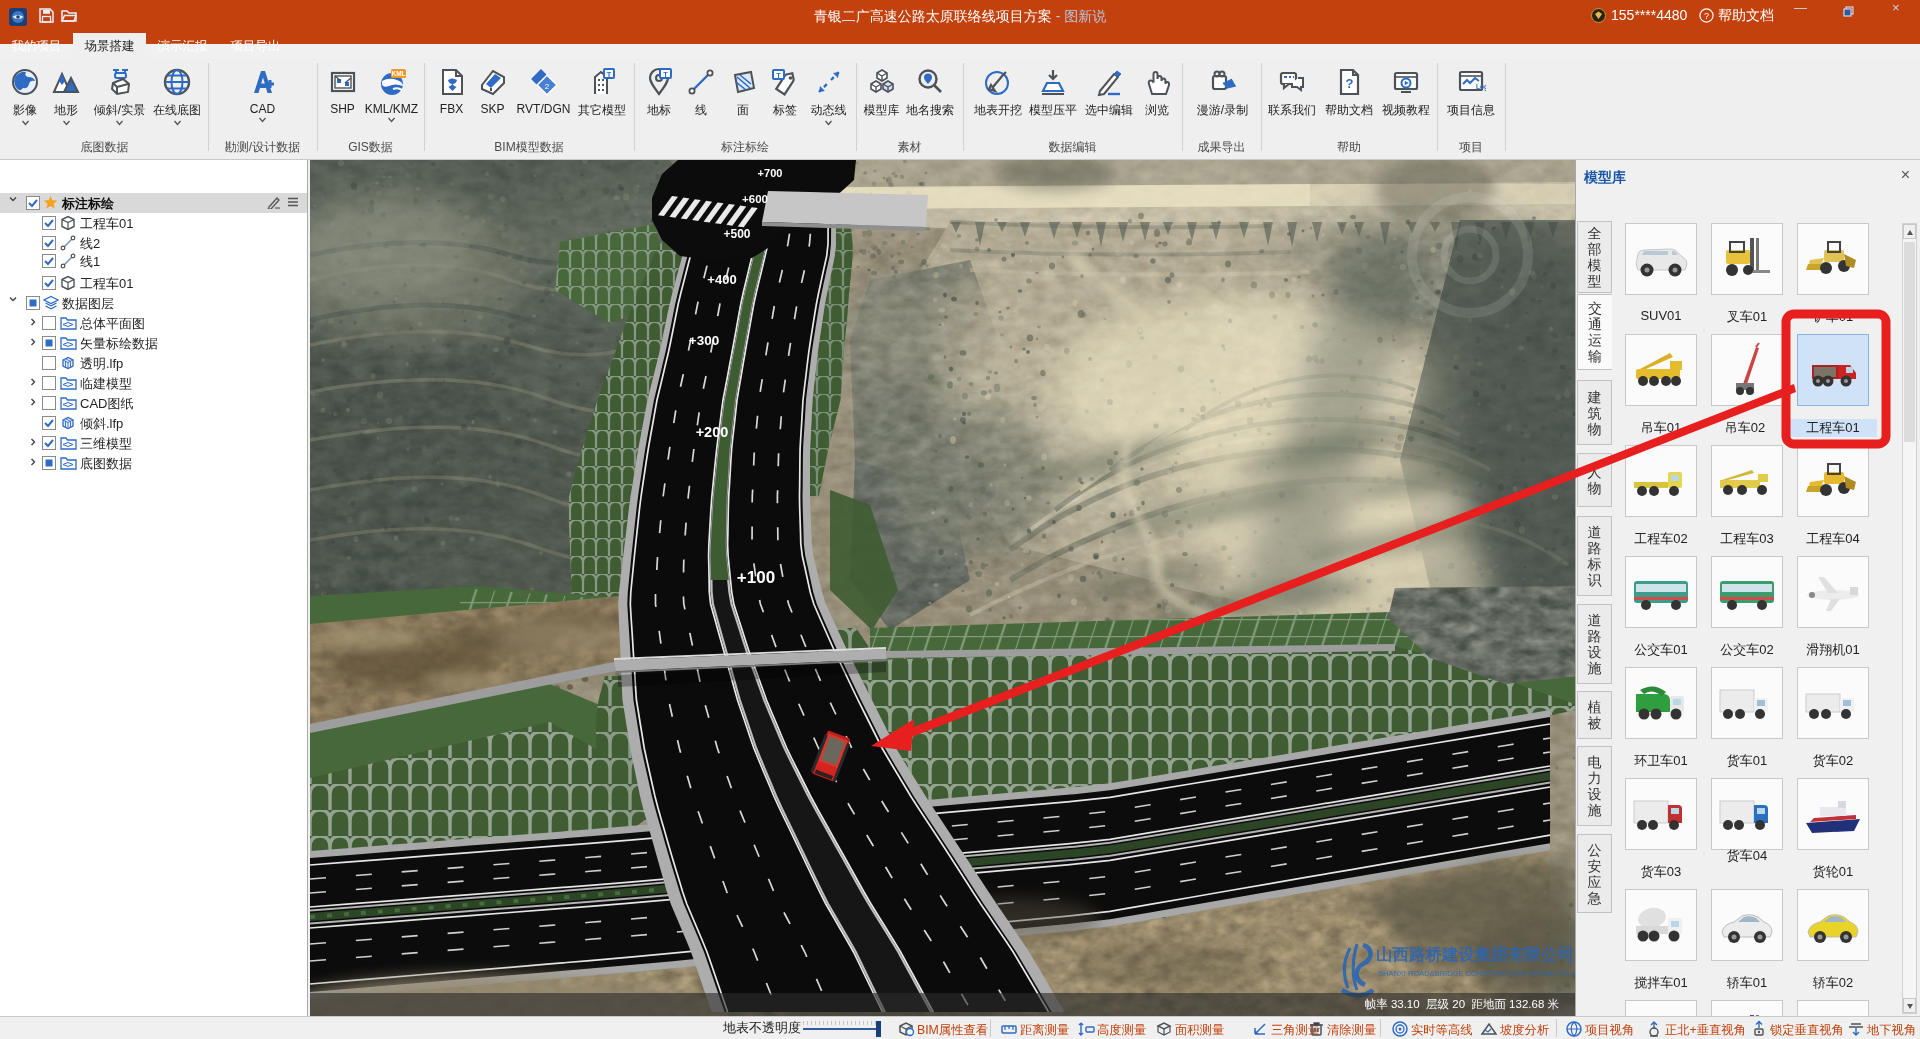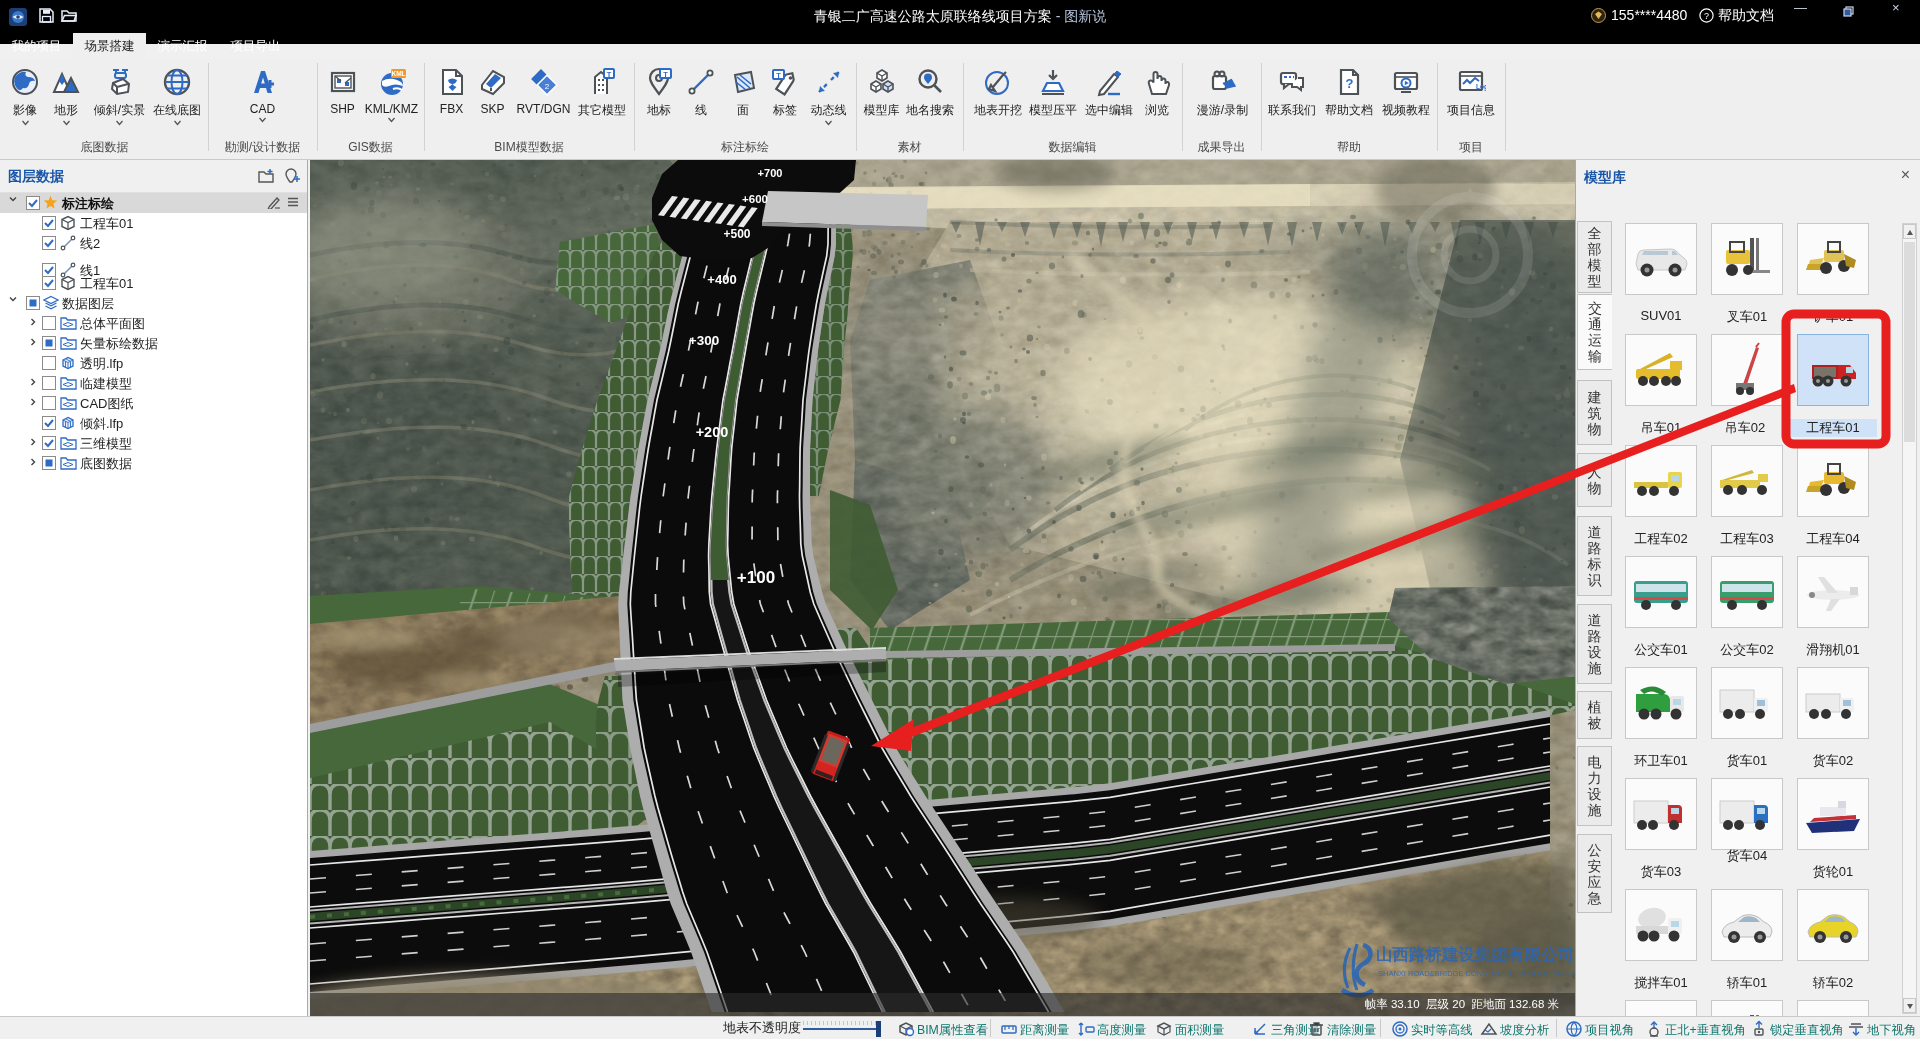--- a/index.html
+++ b/index.html
@@ -1,17 +1,17 @@
 <!DOCTYPE html>
 <html><head><meta charset="utf-8">
 <style>
 *{margin:0;padding:0;box-sizing:border-box;font-family:"Liberation Sans", sans-serif;}
 html,body{width:1920px;height:1039px;overflow:hidden;background:#f0f0f0;position:relative;}
 
-#title{position:absolute;left:0;top:0;width:1920px;height:44px;background:#000000;}
+#title{position:absolute;left:0;top:0;width:1920px;height:44px;background:#c2410c;}
 #appico{position:absolute;left:9px;top:8px;width:18px;height:18px;background:#1b3f77;border-radius:3px;}
 #appico svg{position:absolute;left:1px;top:1px}
 .tico{position:absolute;top:7px;color:#e8eefc;font-size:14px}
 #ttext{position:absolute;left:0;right:0;top:8px;text-align:center;font-size:14px;color:#fff;}
 #ttext span{color:#b9c6de}
 #tright{position:absolute;right:146px;top:7px;font-size:14px;color:#fff;}
 .wbtn{position:absolute;top:0px;width:14px;color:#cdd8ea;font-size:13px;}
 
 .mtab{position:absolute;top:33px;height:26px;line-height:26px;color:#fff;font-size:12.5px;width:73px;text-align:center;}
 .mtab.on{background:#f0eff0;color:#222;}
@@ -52,21 +52,21 @@
 .clab{position:absolute;width:88px;text-align:center;font-size:13px;color:#222;}
 .clab.lsel{background:#cfe2f7;}
 #rscroll{position:absolute;right:3px;top:63px;width:15px;height:791px;background:#f5f5f5;border:1px solid #d0d0d0;}
 #rthumb{position:absolute;left:1px;top:18px;width:11px;height:200px;background:#dcdcdc;}
 .sarr{position:absolute;left:0;width:13px;height:15px;background:#f0f0f0;border:1px solid #c8c8c8;}
 .sarr i{position:absolute;left:3px;width:0;height:0;border-left:3.5px solid transparent;border-right:3.5px solid transparent;}
 .sarr i.up{top:5px;border-bottom:5px solid #555;}
 .sarr i.dn{top:5px;border-top:5px solid #555;}
 
 #sbar{position:absolute;left:0;top:1016px;width:1920px;height:23px;background:#f0f0f0;border-top:1px solid #c9c9c9;}
-.sit{position:absolute;top:3px;height:18px;font-size:12.3px;color:#0f766e;white-space:nowrap;}
+.sit{position:absolute;top:3px;height:18px;font-size:12.3px;color:#c2410c;white-space:nowrap;}
 .sit svg{vertical-align:-4px;margin-right:2px}
 .ssep{position:absolute;top:2px;width:1px;height:18px;background:#c9c9c9;}
 #slid{position:absolute;left:723px;top:2px;font-size:13px;color:#222}
 #track{position:absolute;left:803px;top:11px;width:76px;height:2px;background:#2d5b9e;}
 #ticks{position:absolute;left:803px;top:4px;width:76px;height:4px;background:repeating-linear-gradient(90deg,#b9b9b9 0,#b9b9b9 1px,transparent 1px,transparent 4px);opacity:0.8;}
 #knob{position:absolute;left:876px;top:4px;width:5px;height:16px;background:#1b3f77;}
 
 #overlay{position:absolute;left:0;top:0;z-index:50;pointer-events:none;}
 </style></head>
 <body>
@@ -374,31 +374,20 @@
 <div class="rg" style="left:964px;width:217px">数据编辑</div>
 <div class="rsep" style="left:1182px"></div>
 <div class="rg" style="left:1183px;width:77px">成果导出</div>
 <div class="rsep" style="left:1261px"></div>
 <div class="rg" style="left:1262px;width:174px">帮助</div>
 <div class="rsep" style="left:1437px"></div>
 <div class="rg" style="left:1438px;width:66px">项目</div>
 <div class="rsep" style="left:1505px"></div>
 </div>
 <div id="lpanel">
- <div id="lphead">
-      <b>图层数据</b>
-  <span class="hico" style="right:32px"><svg width="18" height="18" viewBox="0 0 18 18">
-          <path d="M2,5 h5 l2,2 h7 v8 H2Z" fill="none" stroke="#555" stroke-width="1.4"></path>
-          <path d="M13,2 v5 M10.5,4.5 h5" stroke="#2e6bc4" stroke-width="1.5"></path>
-        </svg></span>
-  <span class="hico" style="right:6px"><svg width="18" height="18" viewBox="0 0 18 18">
-          <path d="M7,15 C4,11 3,9 3,7 a5,5 0 1,1 10,0 c0,2 -1,4 -4,8Z" fill="none" stroke="#555" stroke-width="1.4"></path>
-          <path d="M14,9 v6 M11,12 h6" stroke="#2e6bc4" stroke-width="1.5"></path>
-        </svg></span>
- </div>
 <div class="trow sel" style="top:33px">
       <span class="chev"><svg width="10" height="10" viewBox="0 0 10 10">
           <path d="M2,3.5 L5,6.5 L8,3.5" stroke="#444" stroke-width="1.4" fill="none"></path>
         </svg></span>
       <span class="cbx" style="left:26px"><svg width="14" height="14" viewBox="0 0 14 14">
           <rect x="0.5" y="0.5" width="13" height="13" fill="#fff" stroke="#8a8a8a"></rect>
           <path d="M3,7 l3,3 l5,-6" stroke="#2e6bc4" stroke-width="2" fill="none"></path>
         </svg></span>
       <span class="tic" style="left:43px"><svg width="15" height="15" viewBox="0 0 15 15">
           <path d="M7.5,0.8 L9.3,5.2 L14.2,5.6 L10.5,8.8 L11.6,13.6 L7.5,11 L3.4,13.6 L4.5,8.8 L0.8,5.6 L5.7,5.2 Z" fill="#f5a31d"></path>
@@ -428,21 +417,21 @@
           <rect x="0.5" y="0.5" width="13" height="13" fill="#fff" stroke="#8a8a8a"></rect>
           <path d="M3,7 l3,3 l5,-6" stroke="#2e6bc4" stroke-width="2" fill="none"></path>
         </svg></span>
       <span class="tic" style="left:60px"><svg width="16" height="16" viewBox="0 0 16 16">
           <path d="M3,13 L13,3" stroke="#7a94b8" stroke-width="1.6"></path>
           <circle cx="3" cy="13" r="1.8" fill="#fff" stroke="#4d5257" stroke-width="1.2"></circle>
           <circle cx="13" cy="3" r="1.8" fill="#fff" stroke="#4d5257" stroke-width="1.2"></circle>
         </svg></span>
       <span class="tlab" style="left:80px">线2</span>
     </div>
-<div class="trow" style="top:100px">
+<div class="trow" style="top:91px">
       <span class="cbx" style="left:42px"><svg width="14" height="14" viewBox="0 0 14 14">
           <rect x="0.5" y="0.5" width="13" height="13" fill="#fff" stroke="#8a8a8a"></rect>
           <path d="M3,7 l3,3 l5,-6" stroke="#2e6bc4" stroke-width="2" fill="none"></path>
         </svg></span>
       <span class="tic" style="left:60px"><svg width="16" height="16" viewBox="0 0 16 16">
           <path d="M3,13 L13,3" stroke="#7a94b8" stroke-width="1.6"></path>
           <circle cx="3" cy="13" r="1.8" fill="#fff" stroke="#4d5257" stroke-width="1.2"></circle>
           <circle cx="13" cy="3" r="1.8" fill="#fff" stroke="#4d5257" stroke-width="1.2"></circle>
         </svg></span>
       <span class="tlab" style="left:80px">线1</span>

